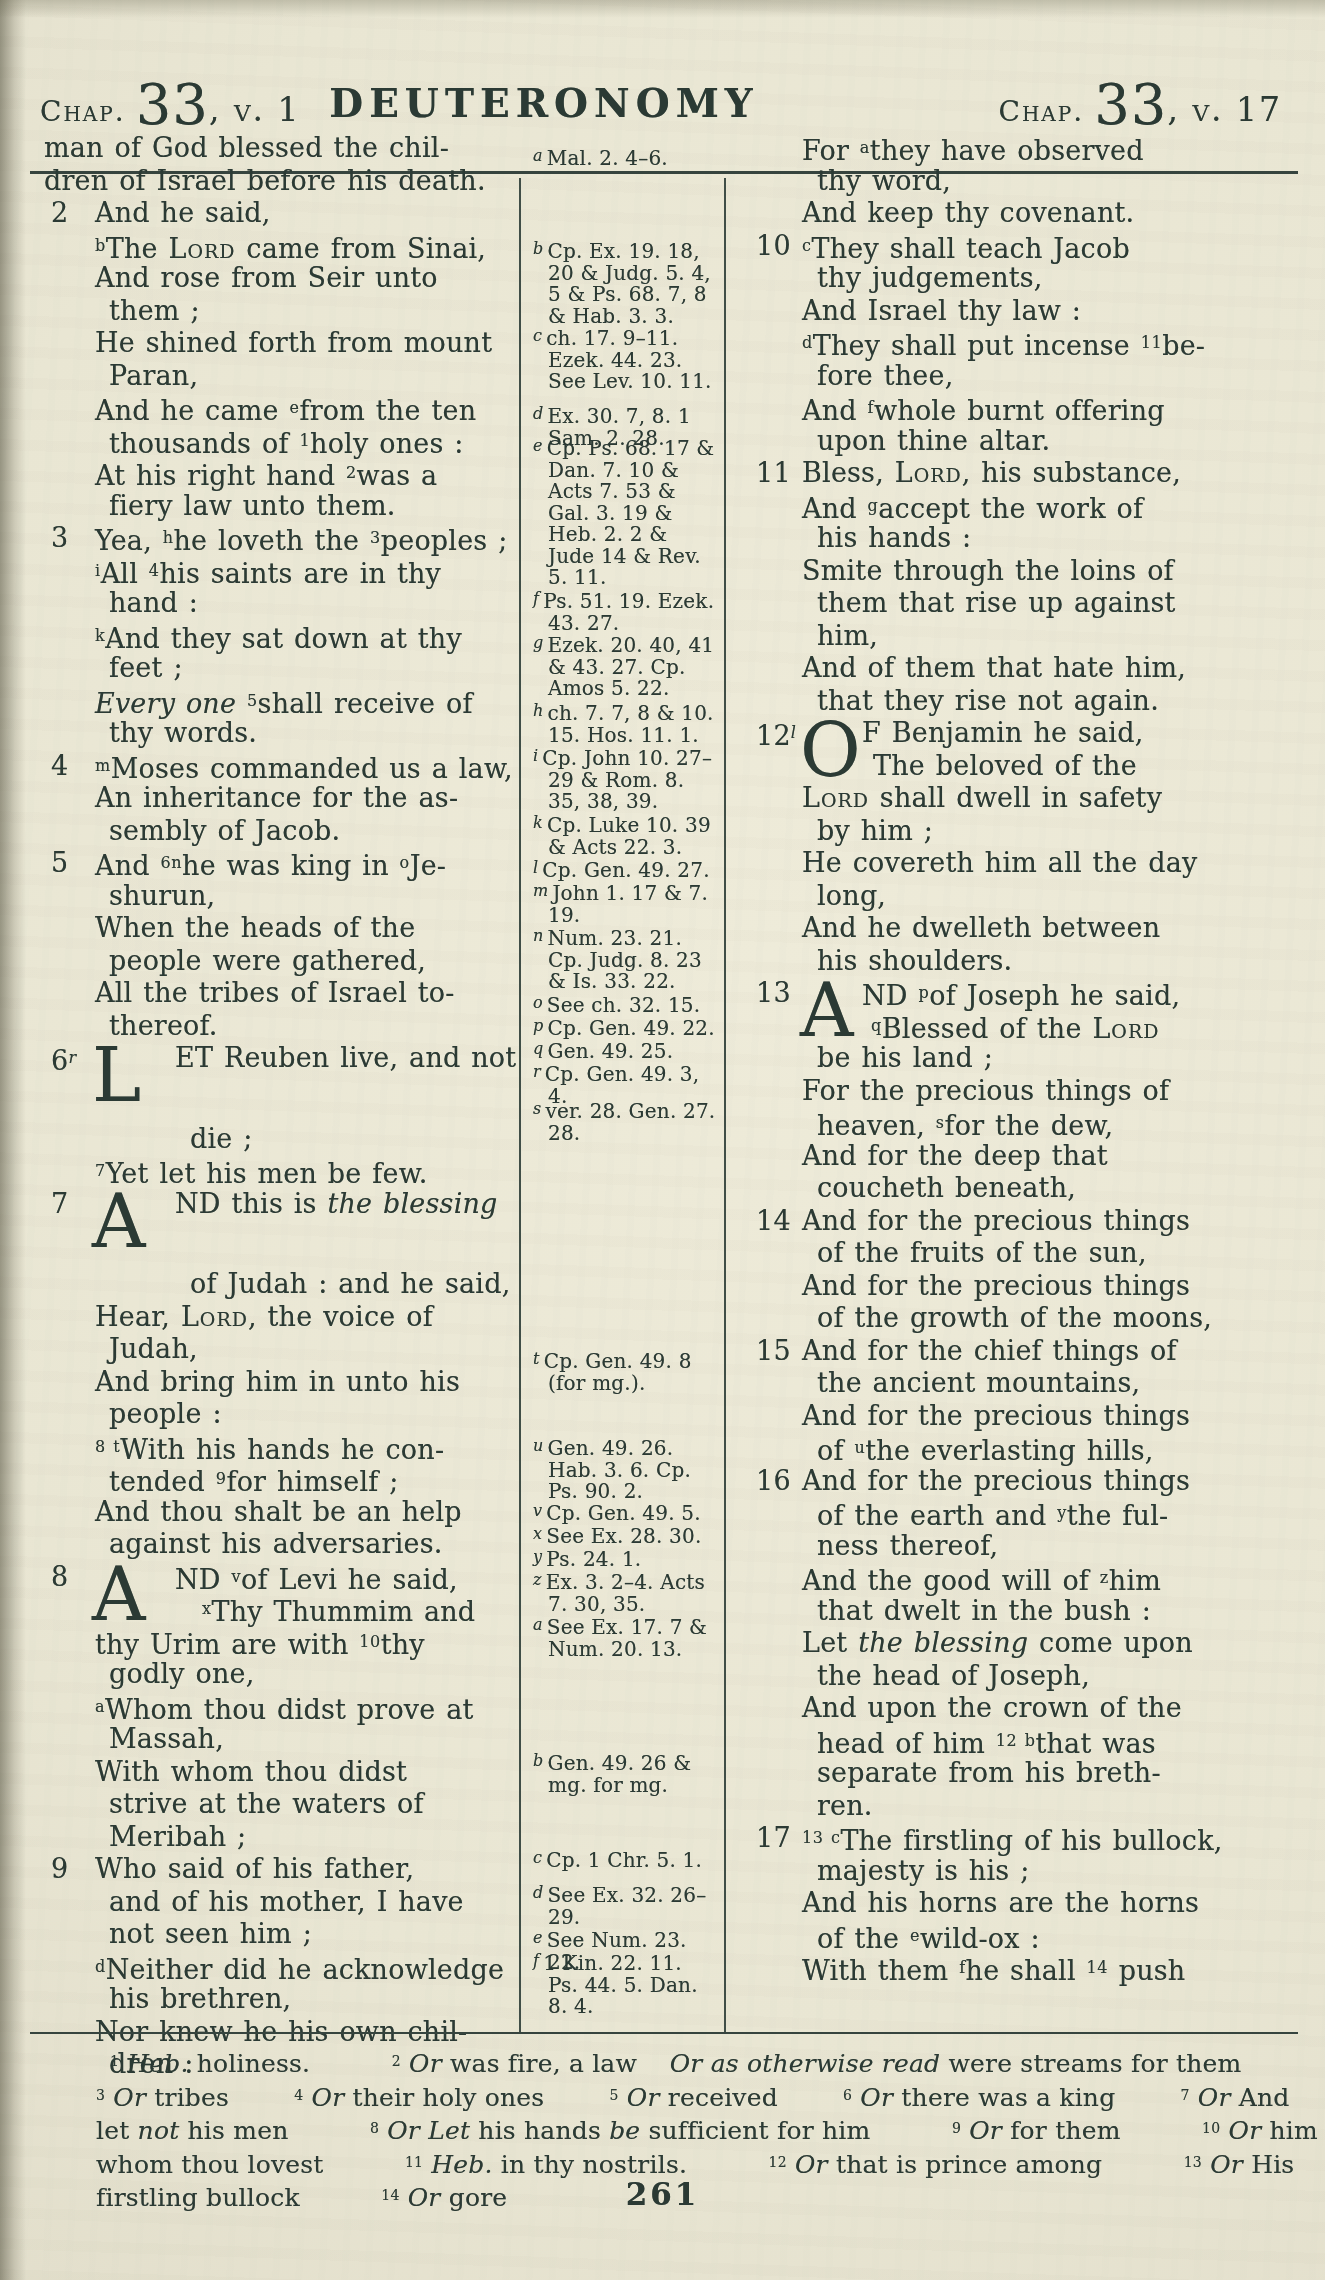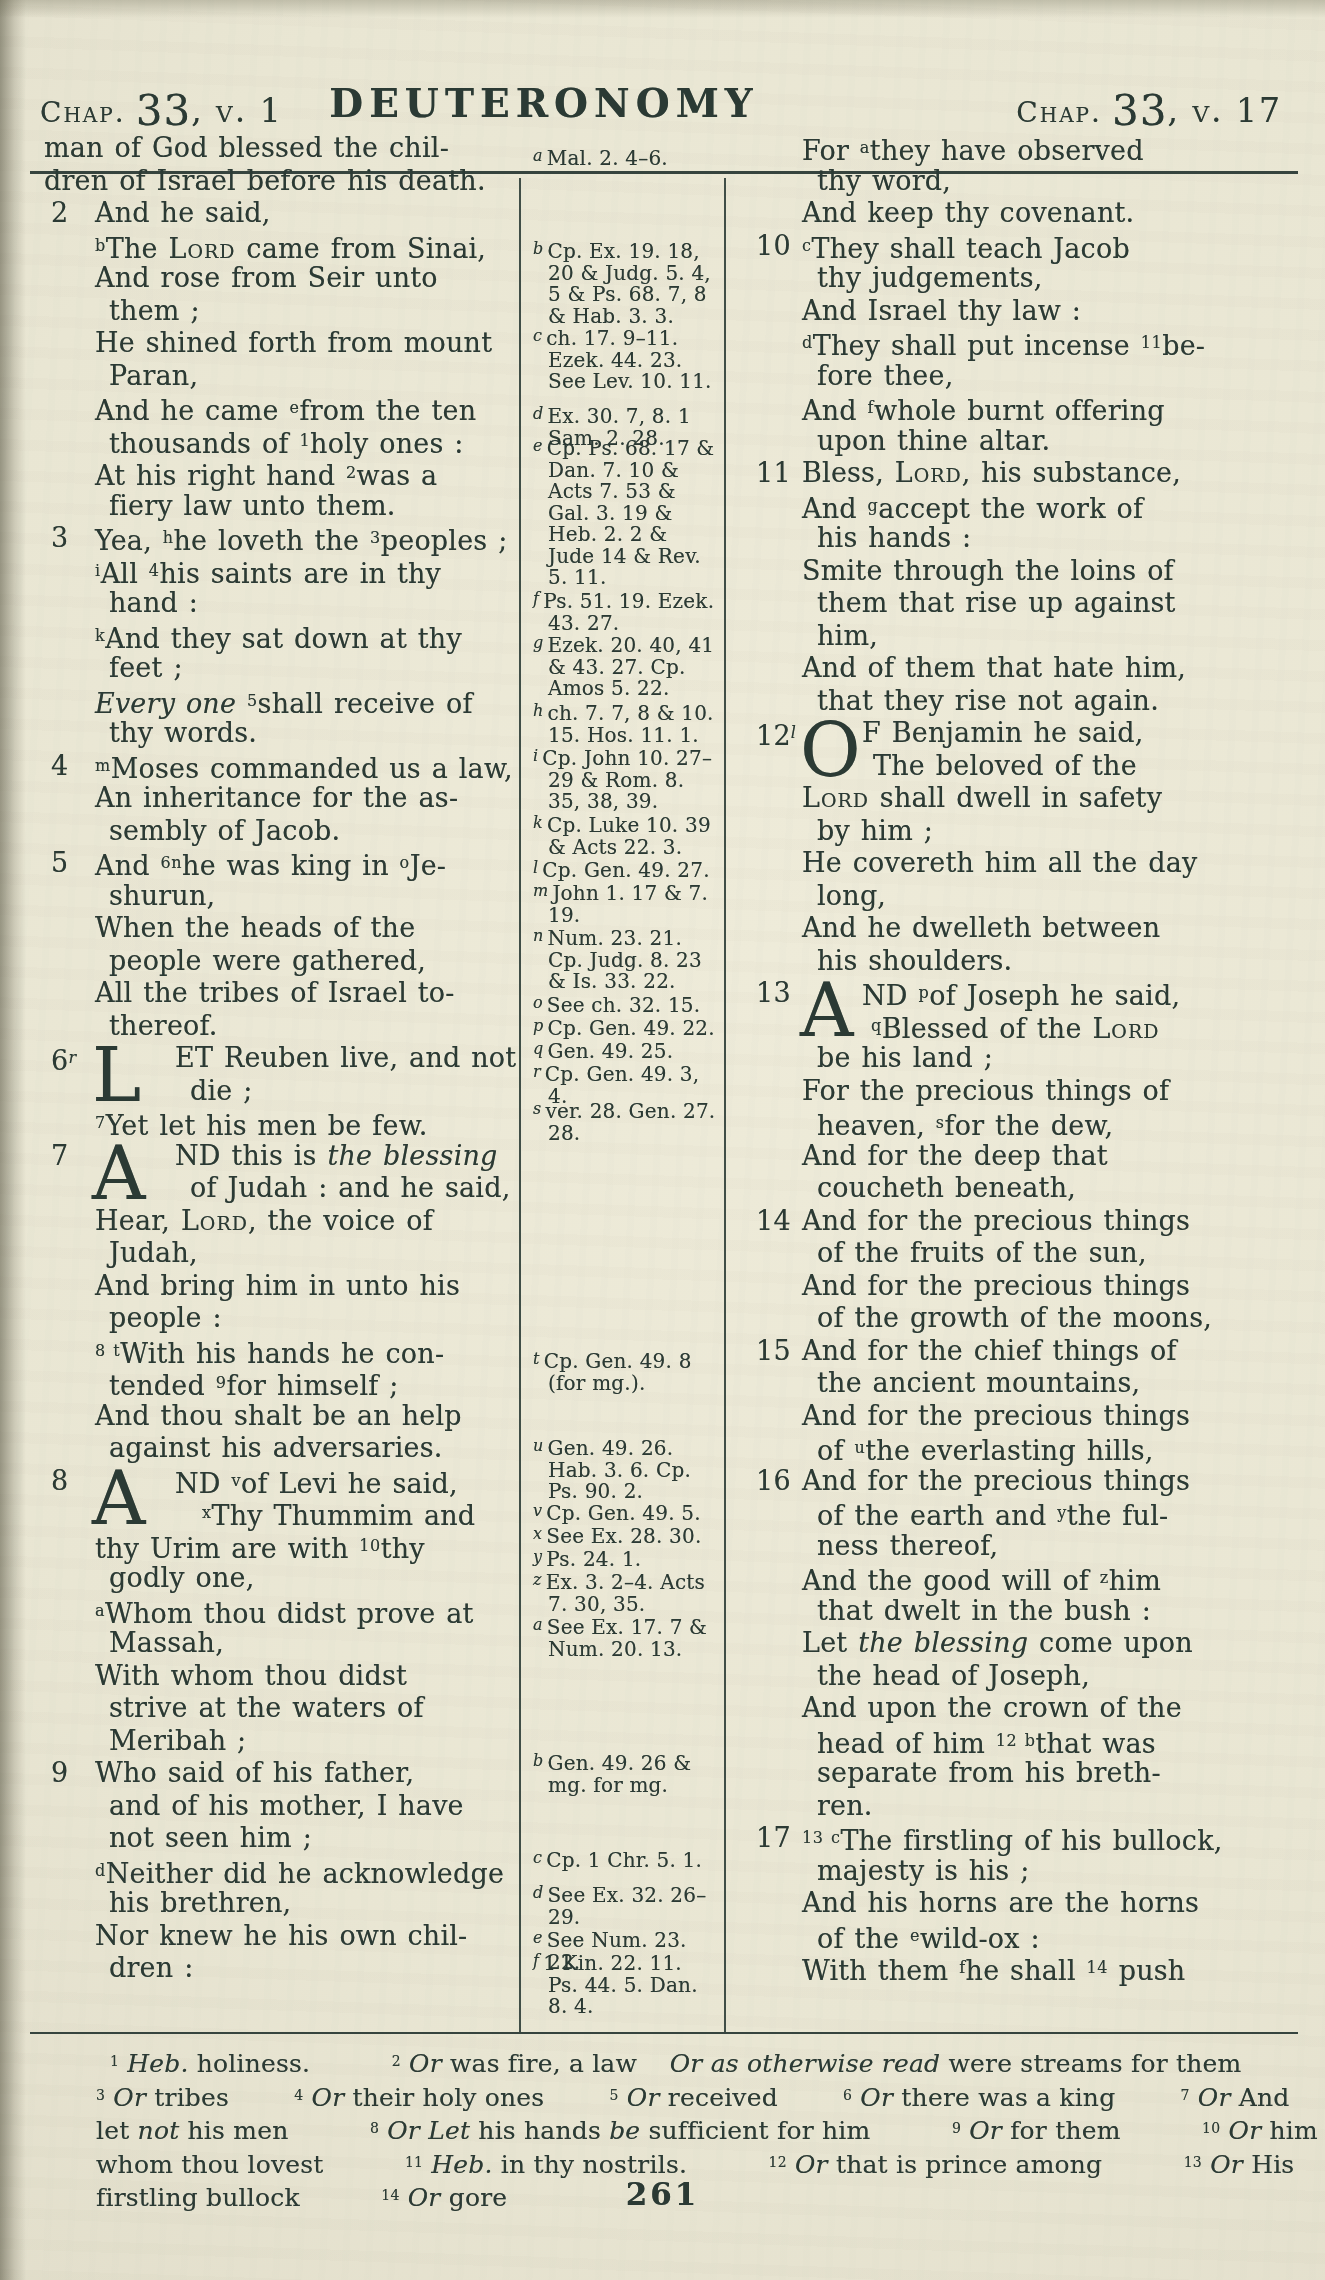--- a/index.html
+++ b/index.html
@@ -21,21 +21,21 @@
   .texture{position:absolute;inset:0;pointer-events:none;opacity:.5;
     background:
       repeating-linear-gradient(93deg, rgba(170,190,184,.04) 0 7px, rgba(0,0,0,0) 7px 23px),
       repeating-linear-gradient(2deg, rgba(120,110,80,.03) 0 11px, rgba(0,0,0,0) 11px 31px);}
   
   .header{position:absolute;left:38px;top:58px;width:1252px;height:78px;}
   .hdr-left{position:absolute;left:2px;bottom:6px;display:flex;align-items:baseline;}
   .hdr-right{position:absolute;right:8px;bottom:6px;display:flex;align-items:baseline;}
   .hdr-center{position:absolute;left:0;right:240px;bottom:10px;text-align:center;}
   .chapword{font-variant:small-caps;font-size:28px;letter-spacing:2px;}
-  .chapnum{font-size:42px;line-height:1;margin-left:10px;position:relative;top:3px;letter-spacing:1px;}
+  .chapnum{font-size:56px;line-height:1;margin-left:10px;position:relative;top:3px;letter-spacing:1px;}
   .chapverse{font-variant:small-caps;font-size:33px;letter-spacing:2px;}
   .booktitle{font-size:39px;font-weight:bold;letter-spacing:6px;}
   .header *{text-shadow:0 0 .6px rgba(43,58,52,.55);}
   
   .rule-h{position:absolute;left:30px;width:1268px;height:3px;background:#36443e;}
   .rule-top{top:171px;}
   .rule-bottom{top:2032px;height:2px;}
   .rule-v{position:absolute;top:178px;height:1854px;width:2px;background:#404e47;}
   .rule-v1{left:519px;}
   .rule-v2{left:724px;}
@@ -50,21 +50,21 @@
   .vnum{position:absolute;font-size:27px;}
   #leftcol .vnum{left:13px;}   #rightcol .vnum{left:18px;}
   .vnum sup{font-style:italic;}
   .dropcap{position:absolute;font-size:74px;line-height:1;top:-4px;}
   #leftcol .dropcap{left:54px;} #rightcol .dropcap{left:62px;}
   
   #leftcol .f  {padding-left:6px;}
   #leftcol .p1 {padding-left:57px;}
   #leftcol .p2 {padding-left:71px;}
   #leftcol .d1 {padding-left:137px;}
-  #leftcol .d2 {padding-left:152px;}
+  #leftcol .d2 {padding-left:152px;margin-top:48px;}
   #leftcol .d2b{padding-left:164px;}
   #rightcol .p1 {padding-left:64px;}
   #rightcol .p2 {padding-left:79px;}
   #rightcol .d1 {padding-left:124px;}
   #rightcol .d2 {padding-left:135px;}
   #rightcol .d2b{padding-left:133px;}
   
   #refcol{position:absolute;left:533px;top:140px;width:184px;height:1890px;
     font-size:20px;line-height:21.5px;letter-spacing:.2px;text-shadow:0 0 .5px rgba(43,58,52,.5);}
   .ref-entry{position:absolute;left:0;width:100%;padding-left:15px;text-indent:-15px;box-sizing:border-box;}

